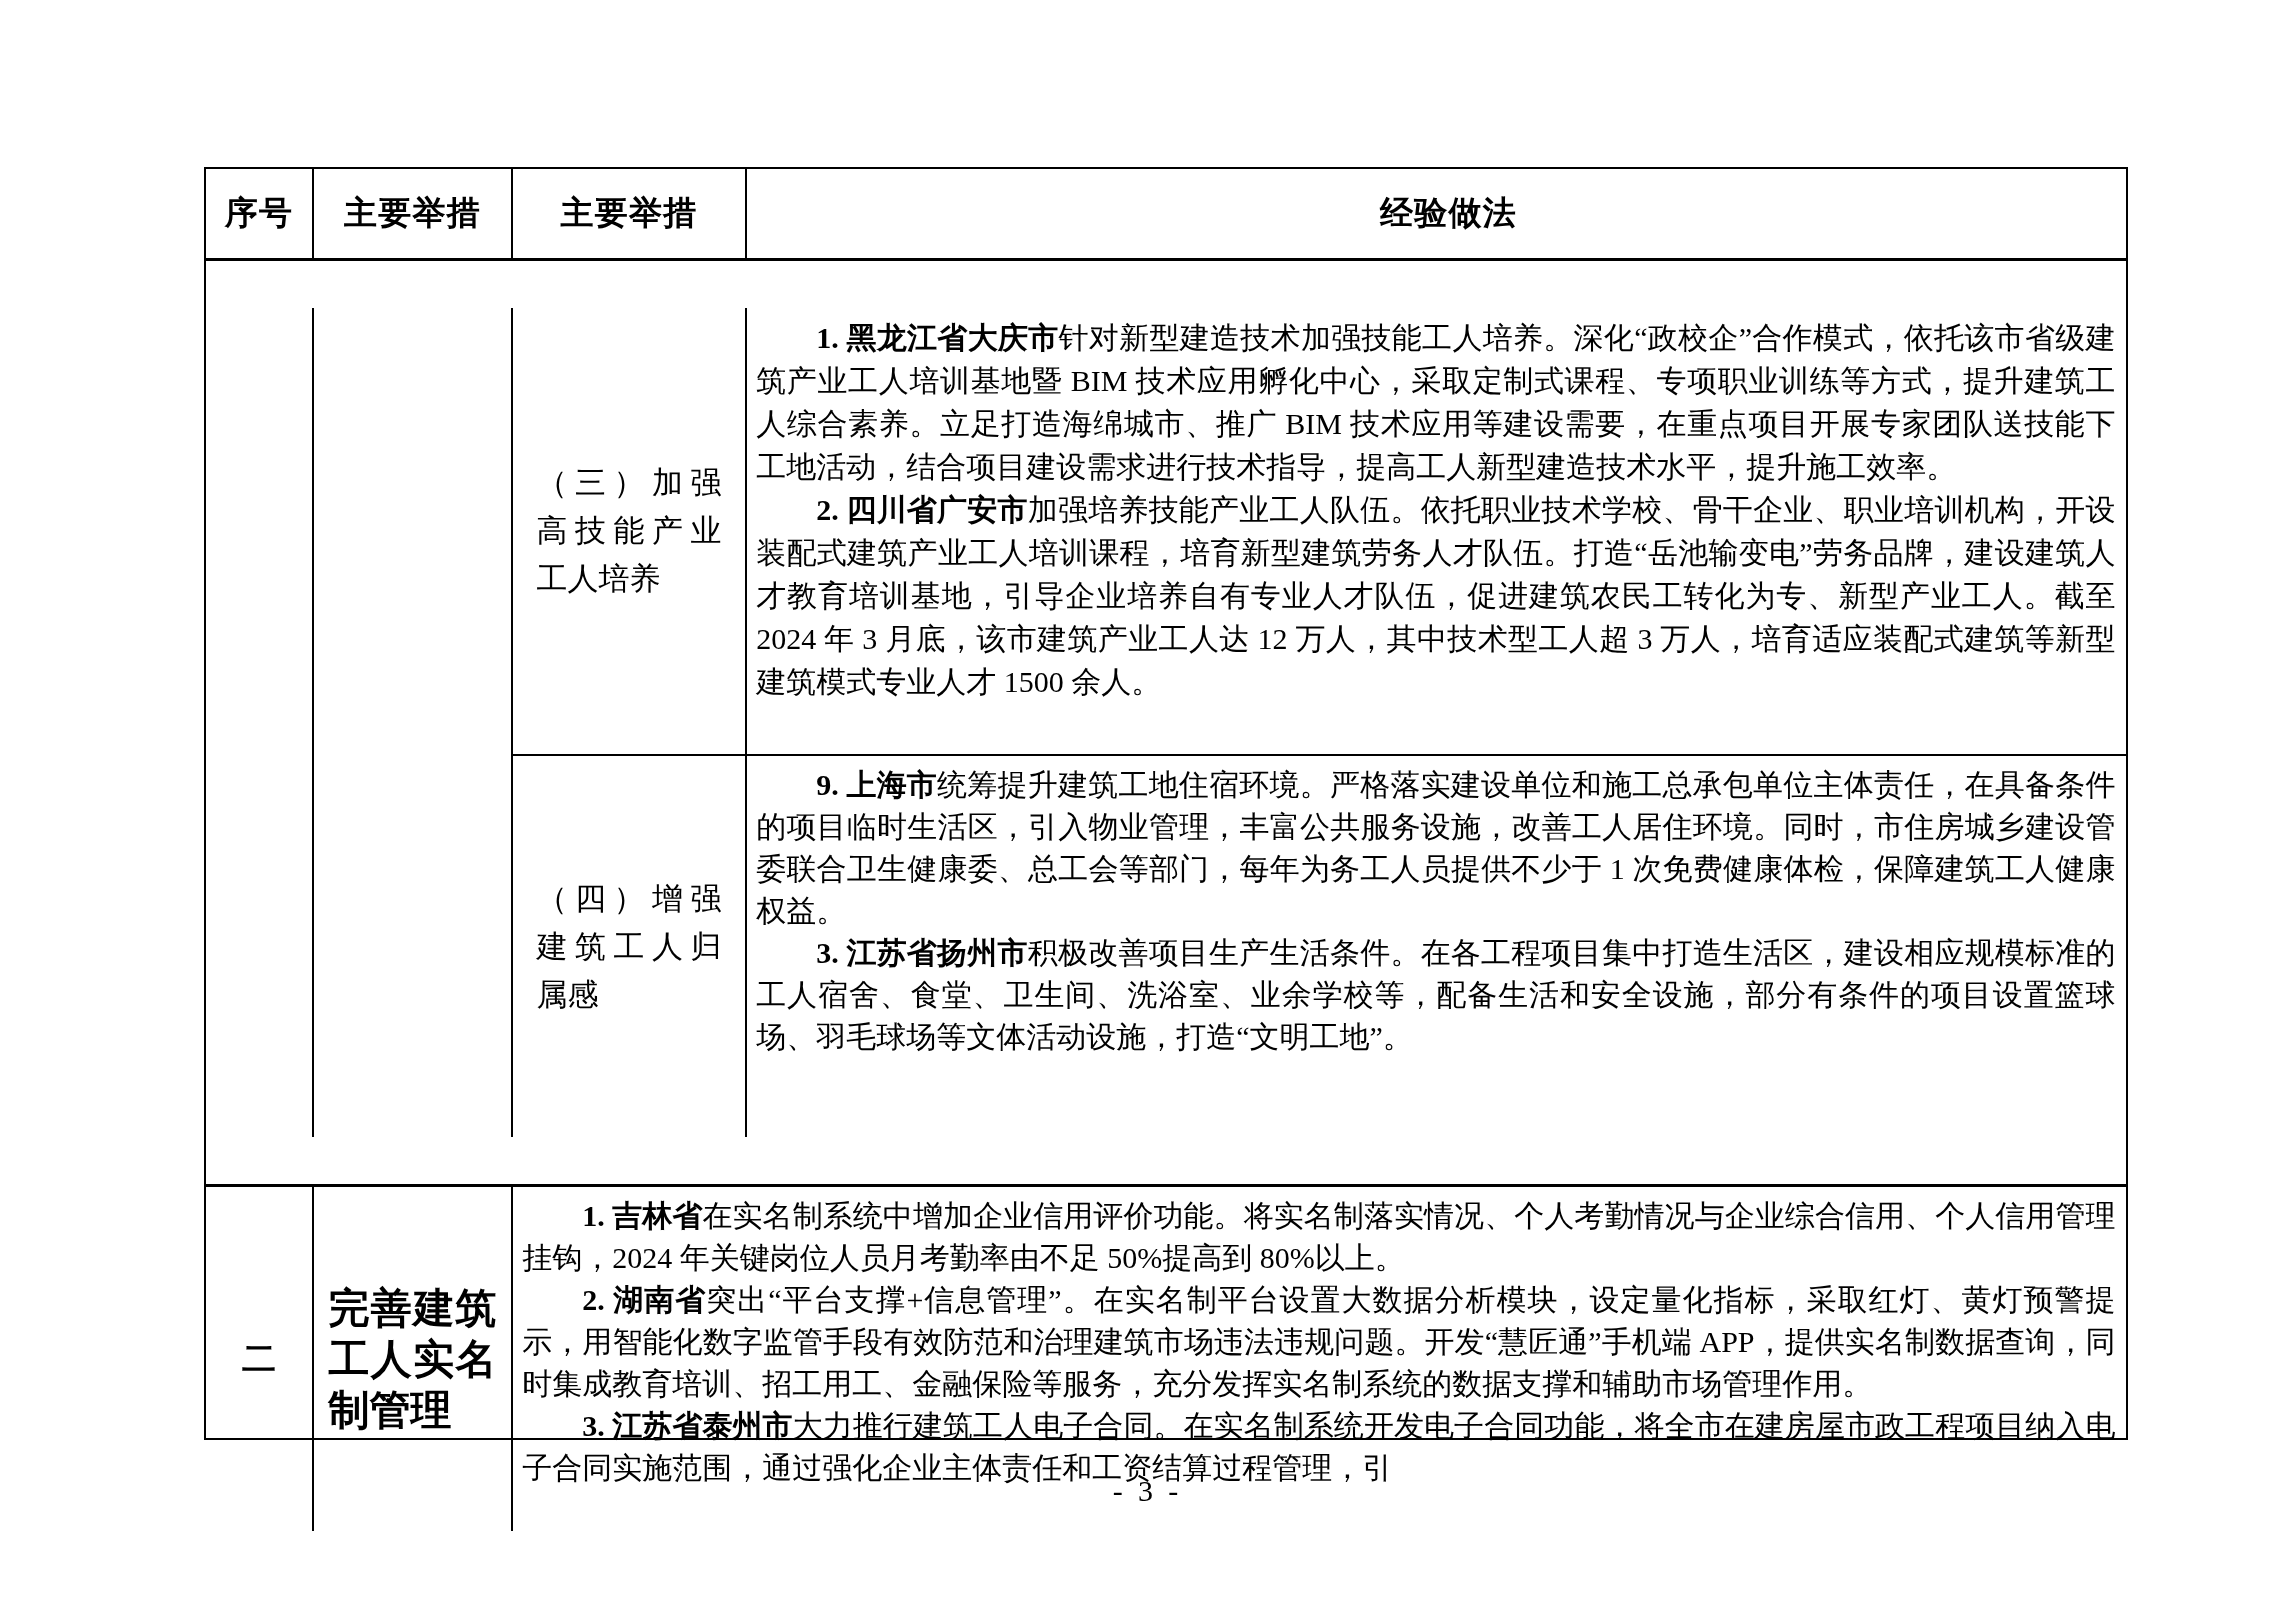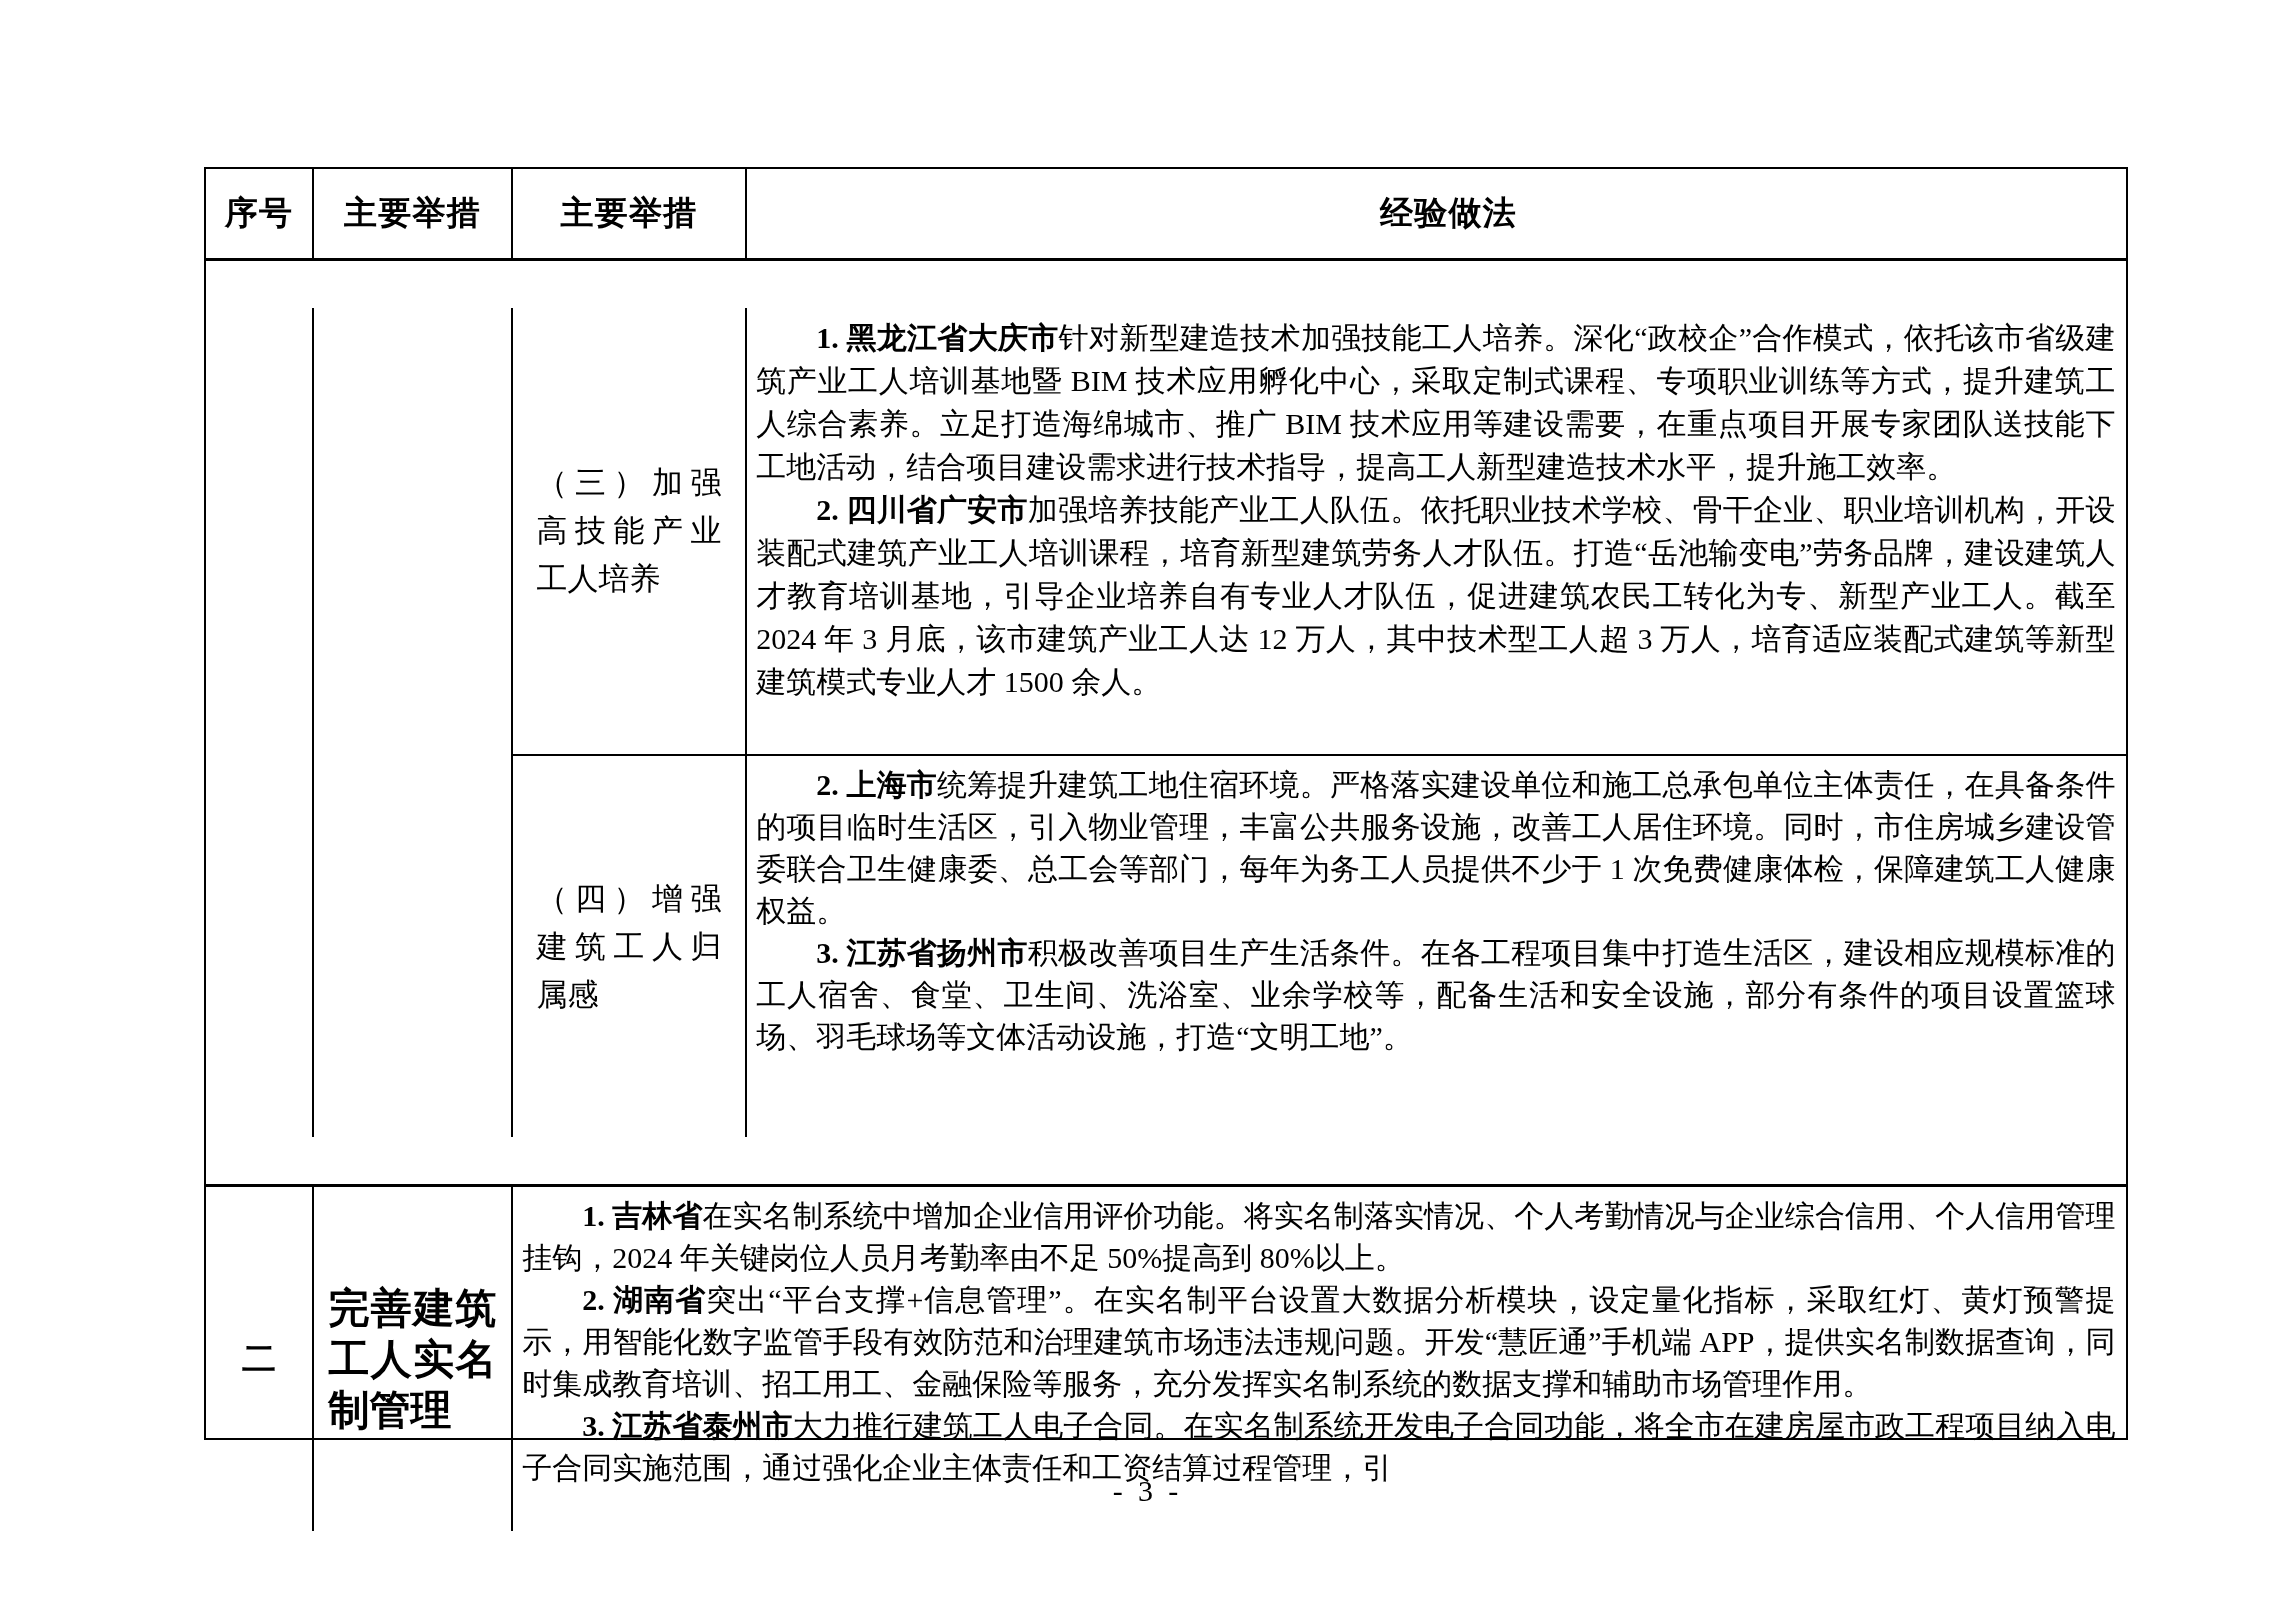--- a/index.html
+++ b/index.html
@@ -152,21 +152,21 @@
           <p><span class="lead">1. 黑龙江省大庆市</span><span>针对新型建造技术加强技能工人培养。深化“政校企”合作模式，依托该市省级建筑产业工人培训基地暨 BIM 技术应用孵化中心，采取定制式课程、专项职业训练等方式，提升建筑工人综合素养。立足打造海绵城市、推广 BIM 技术应用等建设需要，在重点项目开展专家团队送技能下工地活动，结合项目建设需求进行技术指导，提高工人新型建造技术水平，提升施工效率。</span></p>
           <p><span class="lead">2. 四川省广安市</span><span>加强培养技能产业工人队伍。依托职业技术学校、骨干企业、职业培训机构，开设装配式建筑产业工人培训课程，培育新型建筑劳务人才队伍。打造“岳池输变电”劳务品牌，建设建筑人才教育培训基地，引导企业培养自有专业人才队伍，促进建筑农民工转化为专、新型产业工人。截至 2024 年 3 月底，该市建筑产业工人达 12 万人，其中技术型工人超 3 万人，培育适应装配式建筑等新型建筑模式专业人才 1500 余人。</span></p>
         </div>
       </div>
 
       <div class="subrow subrow-2">
         <div class="c3 measure-cell">
           <div class="measure-text">（四）增强建筑工人归属感</div>
         </div>
         <div class="c4 content-cell">
-          <p><span class="lead">2. 上海市</span><span>统筹提升建筑工地住宿环境。严格落实建设单位和施工总承包单位主体责任，在具备条件的项目临时生活区，引入物业管理，丰富公共服务设施，改善工人居住环境。同时，市住房城乡建设管委联合卫生健康委、总工会等部门，每年为务工人员提供不少于 1 次免费健康体检，保障建筑工人健康权益。</span></p>
+          <p><span class="lead">9. 上海市</span><span>统筹提升建筑工地住宿环境。严格落实建设单位和施工总承包单位主体责任，在具备条件的项目临时生活区，引入物业管理，丰富公共服务设施，改善工人居住环境。同时，市住房城乡建设管委联合卫生健康委、总工会等部门，每年为务工人员提供不少于 1 次免费健康体检，保障建筑工人健康权益。</span></p>
           <p><span class="lead">3. 江苏省扬州市</span><span>积极改善项目生产生活条件。在各工程项目集中打造生活区，建设相应规模标准的工人宿舍、食堂、卫生间、洗浴室、业余学校等，配备生活和安全设施，部分有条件的项目设置篮球场、羽毛球场等文体活动设施，打造“文明工地”。</span></p>
         </div>
       </div>
 
     </div>
   </div>
 
   <div class="row sec2">
     <div class="c1 serial-cell">二</div>
     <div class="c2 task-cell">

